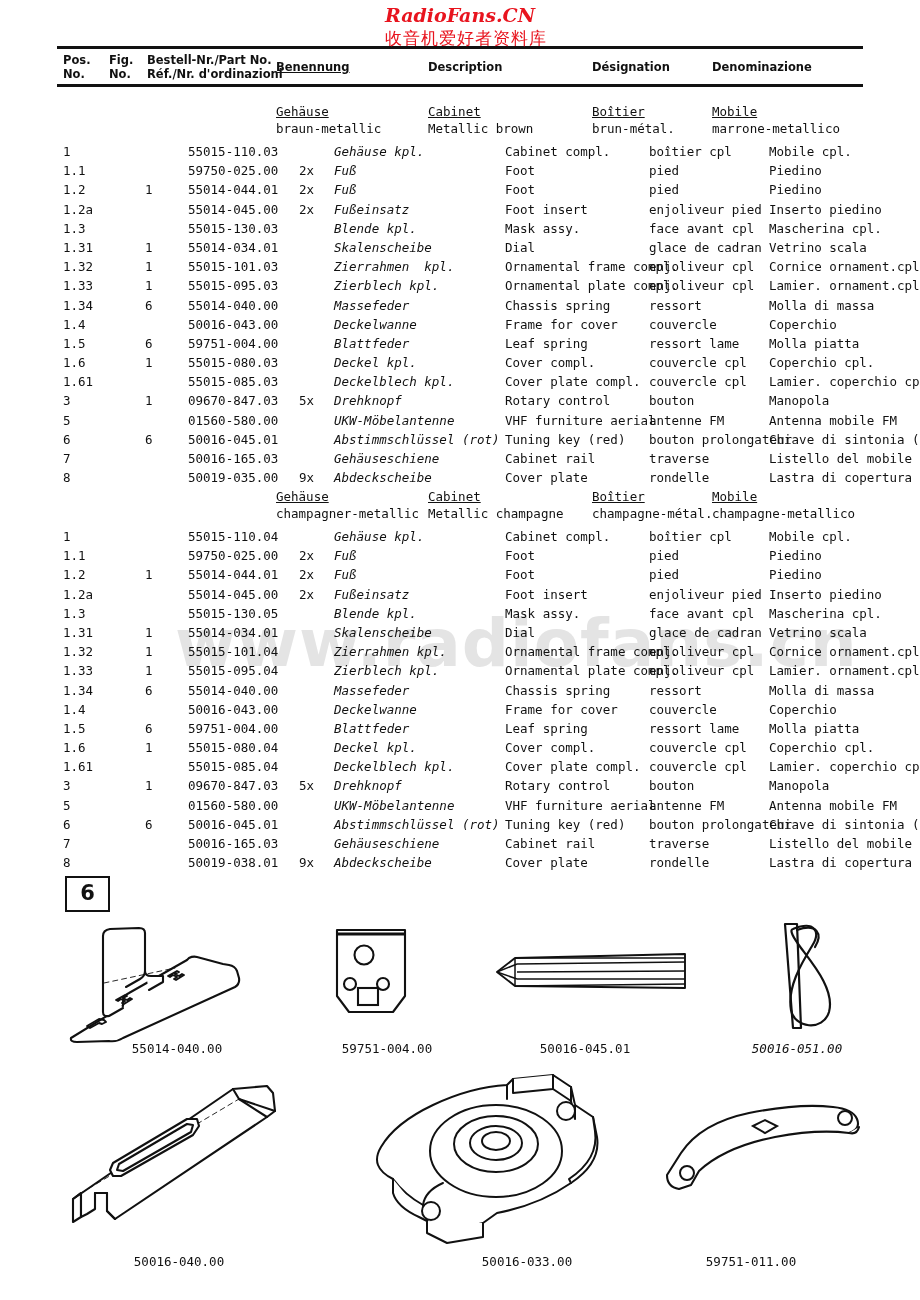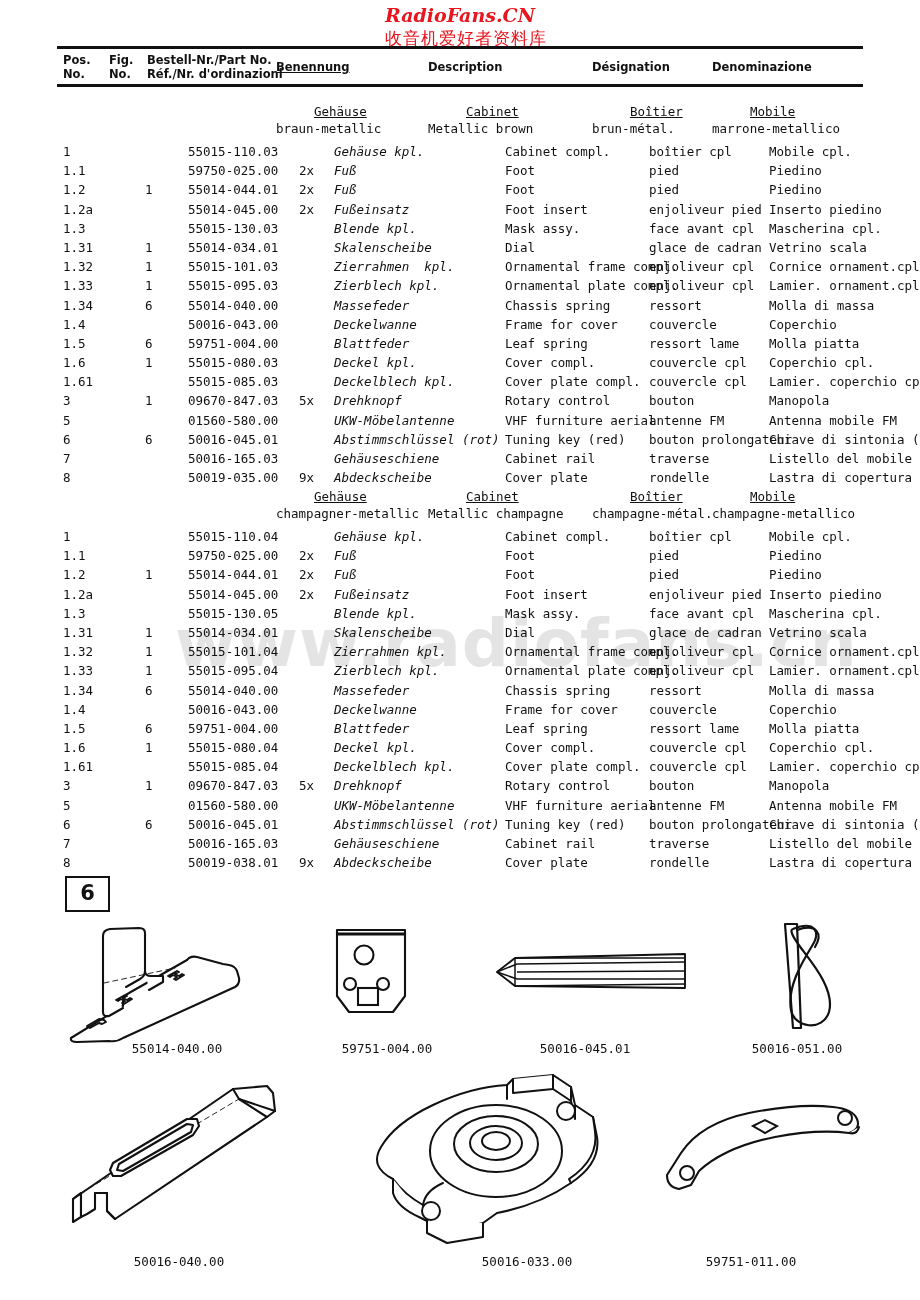--- a/index.html
+++ b/index.html
@@ -88,21 +88,21 @@
   .sec-head {
     position: relative;
     height: 38px;
     font-size: 12.5px;
   }
   .sec-head .h-cell {
     position: absolute;
     line-height: 16px;
     white-space: pre;
   }
-  .sec-head .h-title { top: 0px; text-decoration: underline; margin-left: 38px; }
+  .sec-head .h-title { top: 0px; text-decoration: underline; }
   .sec-head .h-sub   { top: 17px; }
 
   .hc-de { left: 219px; }
   .hc-en { left: 371px; }
   .hc-fr { left: 535px; }
   .hc-it { left: 655px; }
 
   .rows { position: relative; }
   .row {
     position: relative;
@@ -312,21 +312,21 @@
   <div class="drawing" style="left:700px; top:40px;">
     <svg width="110" height="130" viewBox="0 0 110 130">
       <g fill="none" stroke="#111" stroke-width="2.2" stroke-linejoin="round" stroke-linecap="round">
         <path d="M28,8 L36,112 L44,112 L40,8 Z"></path>
         <path d="M36,13 C58,4 64,16 55,30 C44,48 30,72 34,94
                  C37,112 66,116 72,96 C78,74 56,48 44,32 C36,21 32,14 36,13 Z"></path>
         <path d="M40,14 C60,7 66,18 58,31"></path>
       </g>
     </svg>
   </div>
-  <div class="fig-cap" style="left:660px; top:165px; width:160px;">50016-051.00</div>
+  <div class="fig-cap" style="left:660px; top:165px; width:160px;font-style:italic;">50016-051.00</div>
 
   <div class="drawing" style="left:10px; top:205px;">
     <svg width="260" height="150" viewBox="0 0 260 150">
       <g fill="#fff" stroke="#111" stroke-width="2.1" stroke-linejoin="round" stroke-linecap="round">
         <path d="M6,118 L14,112 L14,136 L6,141 Z"></path>
         <path d="M6,118 L166,8 L200,5 L206,12 L208,30 L200,36 L48,138 L40,130
                  L40,112 L28,112 L28,128 L20,133 L14,136 L14,112 Z"></path>
         <path d="M166,8 L172,18 L208,30"></path>
         <path d="M172,18 L200,36"></path>
         <path d="M28,112 L40,112"></path>

